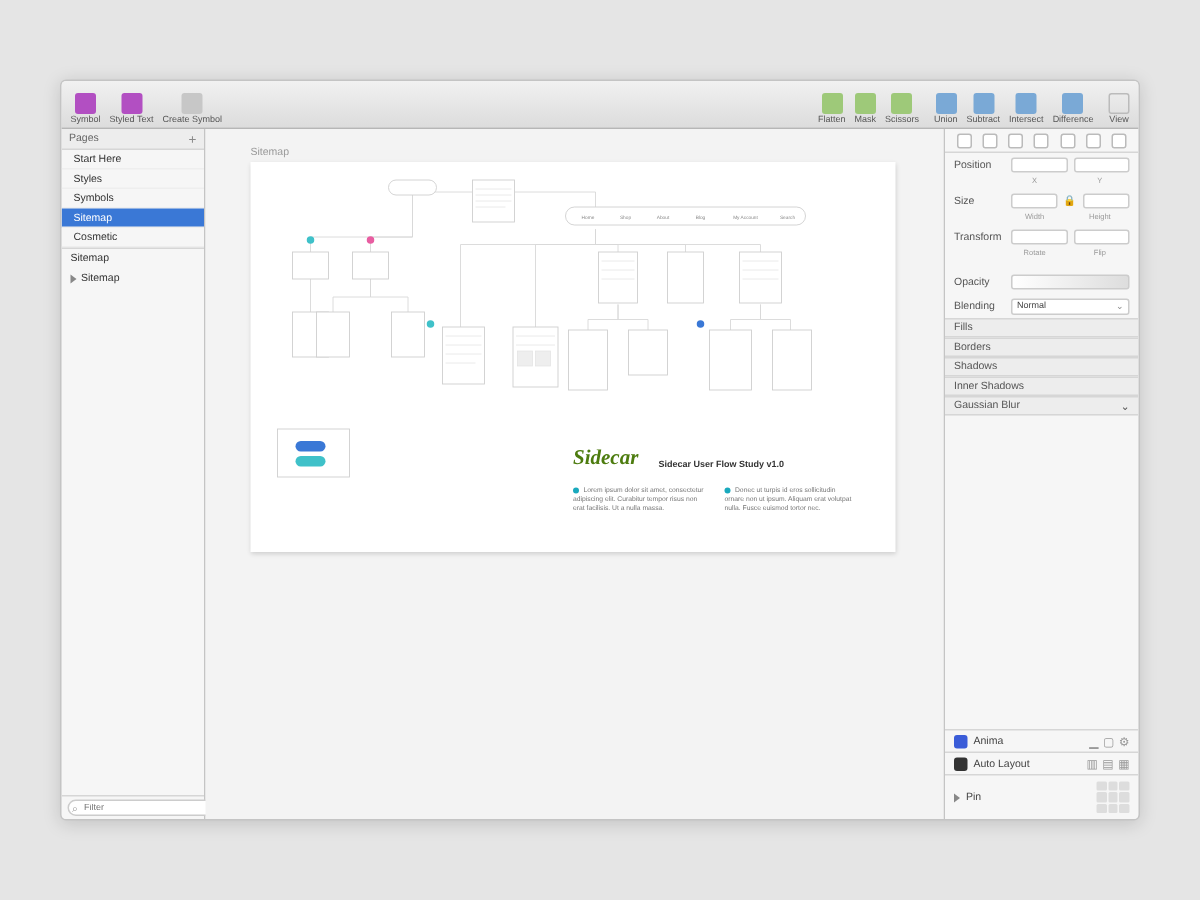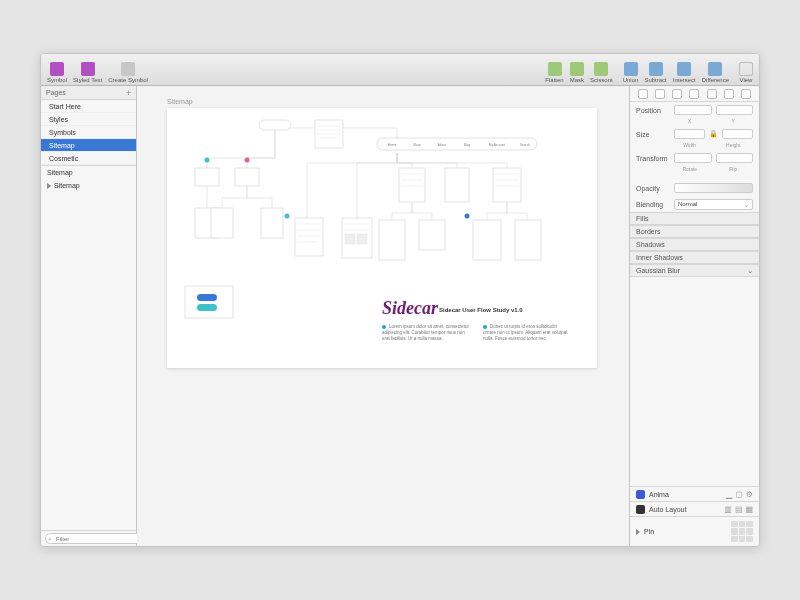--- a/index.html
+++ b/index.html
@@ -29,21 +29,21 @@
 .sidebar-left .grow { flex: 1; }
 .search-row { height: 16px; border-top: 1px solid #d6d6d6; display: flex; align-items: center; padding: 0 4px; gap: 4px; }
 .search-row input { flex: 1; height: 11px; border: 1px solid #ccc; border-radius: 7px; font-size: 6px; padding: 0 10px; background: #fff; }
 .search-row .mag { position: absolute; margin-left: 3px; font-size: 7px; color: #999; }
 
 
 .canvas { flex: 1; background: #f3f3f3; position: relative; overflow: hidden; }
 .artboard-label { position: absolute; left: 30px; top: 12px; font-size: 7px; color: #9a9a9a; }
 .artboard { position: absolute; left: 30px; top: 22px; width: 430px; height: 260px; background: #fff; box-shadow: 0 1px 3px rgba(0,0,0,0.15); }
 .artboard svg { width: 100%; height: 100%; }
-.brand { position: absolute; left: 215px; top: 190px; font-family: "Brush Script MT", cursive; font-size: 18px; color: #701a75; font-style: italic; font-weight: bold; }
+.brand { position: absolute; left: 215px; top: 190px; font-family: "Brush Script MT", cursive; font-size: 14px; color: #4d7c0f; font-style: italic; font-weight: bold; }
 .brand-sub { position: absolute; left: 272px; top: 199px; font-size: 6px; color: #333; font-weight: 600; }
 .blurb { position: absolute; top: 216px; width: 88px; font-size: 4.5px; color: #777; line-height: 1.3; }
 .blurb .dot { width: 4px; height: 4px; border-radius: 50%; background: #19a9bd; display: inline-block; margin-right: 3px; vertical-align: top; margin-top: 1px; }
 
 
 .inspector { width: 130px; background: #f6f6f6; border-left: 1px solid #c4c4c4; display: flex; flex-direction: column; font-size: 7px; color: #444; }
 .align-row { height: 16px; border-bottom: 1px solid #d6d6d6; display: flex; align-items: center; justify-content: space-around; padding: 0 4px; }
 .align-row .ai { width: 10px; height: 10px; border: 1px solid #bbb; border-radius: 2px; background: #fff; }
 .prop-row { height: 16px; display: flex; align-items: center; padding: 0 6px; gap: 4px; }
 .prop-row .k { width: 34px; color: #555; }

